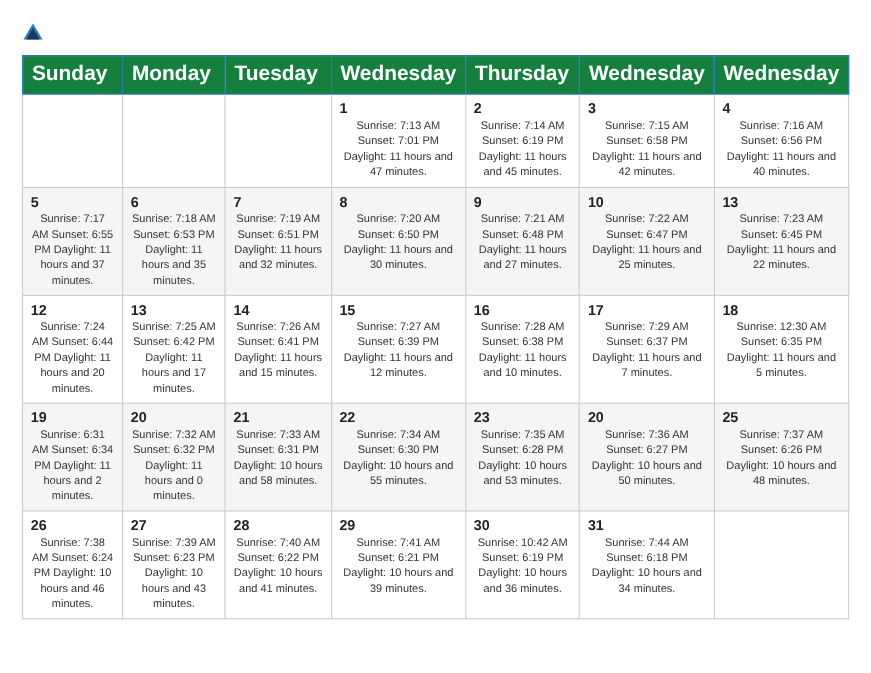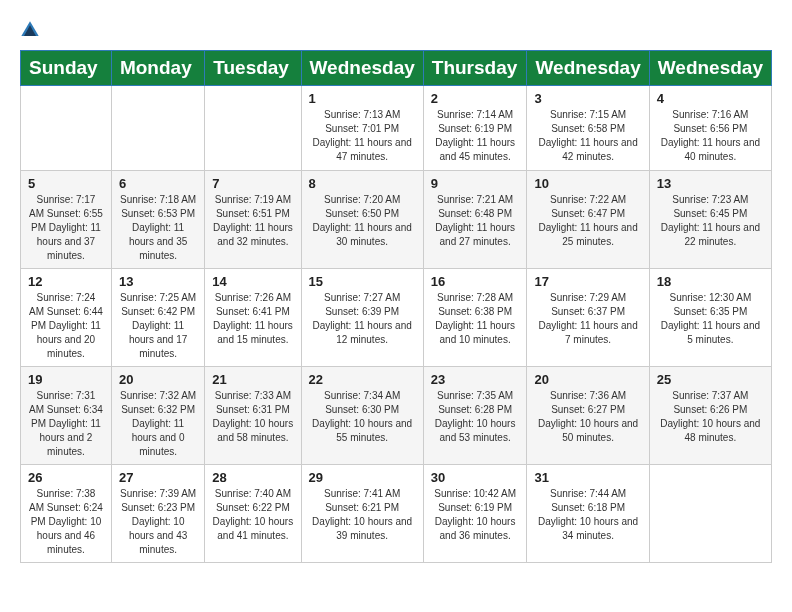--- a/index.html
+++ b/index.html
@@ -252,21 +252,21 @@
           <div class="day-number">18</div>
           <div class="day-info">Sunrise: 12:30 AM
 Sunset: 6:35 PM
 Daylight: 11 hours
 and 5 minutes.</div>
         </td>
       </tr>
       <tr>
         <td>
           <div class="day-number">19</div>
-          <div class="day-info">Sunrise: 7:31 AM
+          <div class="day-info">Sunrise: 6:31 AM
 Sunset: 6:34 PM
 Daylight: 11 hours
 and 2 minutes.</div>
         </td>
         <td>
           <div class="day-number">20</div>
           <div class="day-info">Sunrise: 7:32 AM
 Sunset: 6:32 PM
 Daylight: 11 hours
 and 0 minutes.</div>

